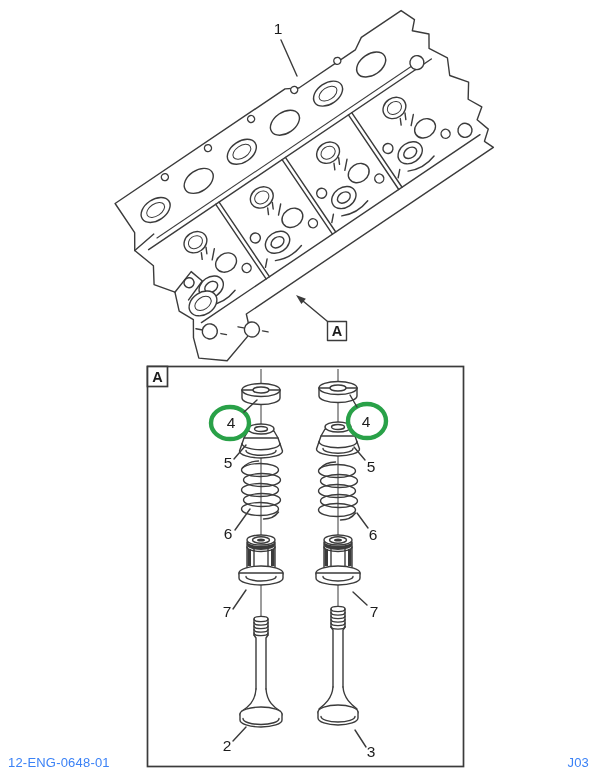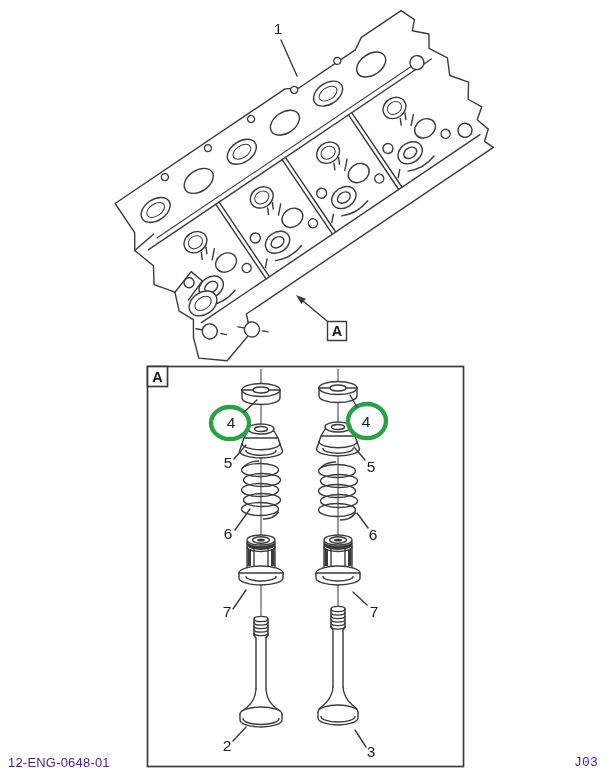--- a/index.html
+++ b/index.html
@@ -12,24 +12,24 @@
   }
   svg text{ font-family:"Liberation Sans", sans-serif; fill:#1c1c1c; }
   .s   { fill:none;   stroke:#3b3b3b; stroke-width:1.4; stroke-linecap:round; stroke-linejoin:round; }
   .sf  { fill:#ffffff;stroke:#3b3b3b; stroke-width:1.4; stroke-linecap:round; stroke-linejoin:round; }
   .thin{ fill:none;   stroke:#3b3b3b; stroke-width:1;   }
   .fill{ fill:#3b3b3b; stroke:none; }
   .green{ fill:none; stroke:#29a148; stroke-width:4.4; }
   .lbl { font-size:15.5px; text-anchor:middle; }
   .boxlbl{ font-size:14.5px; text-anchor:middle; font-weight:bold; }
   .footer{
-    position:absolute; top:755px; font-size:13px; color:#4c1d95; letter-spacing:.2px;
+    position:absolute; top:755px; font-size:13px; color:#3b82f6; letter-spacing:.2px;
   }
   .footer-left{ left:8px; }
-  .footer-right{ right:12px;font-family:Liberation Mono, monospace; }
+  .footer-right{ right:21px; }
 </style>
 </head>
 <body>
 
 <div class="page">
 
 <svg width="610" height="777" viewBox="0 0 610 777">
 
   <defs>
 

